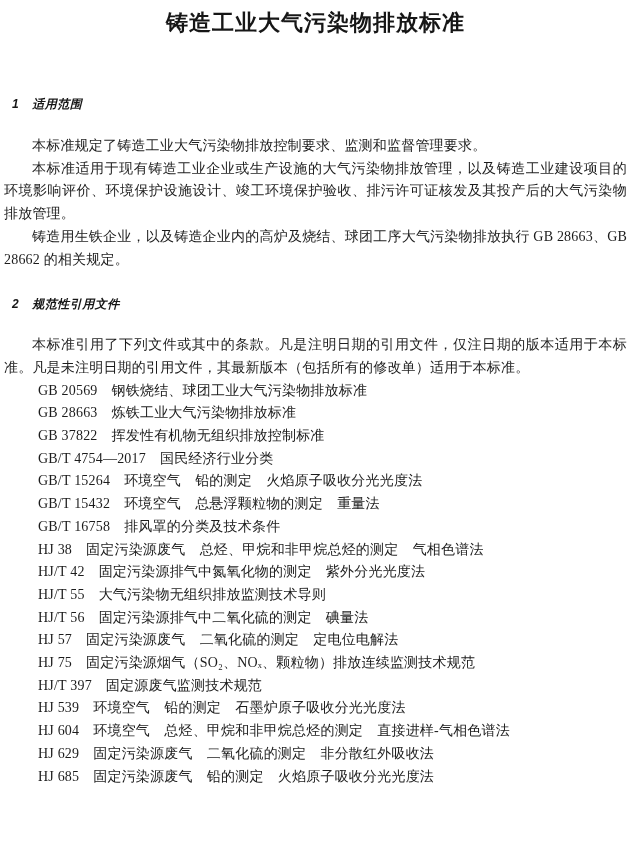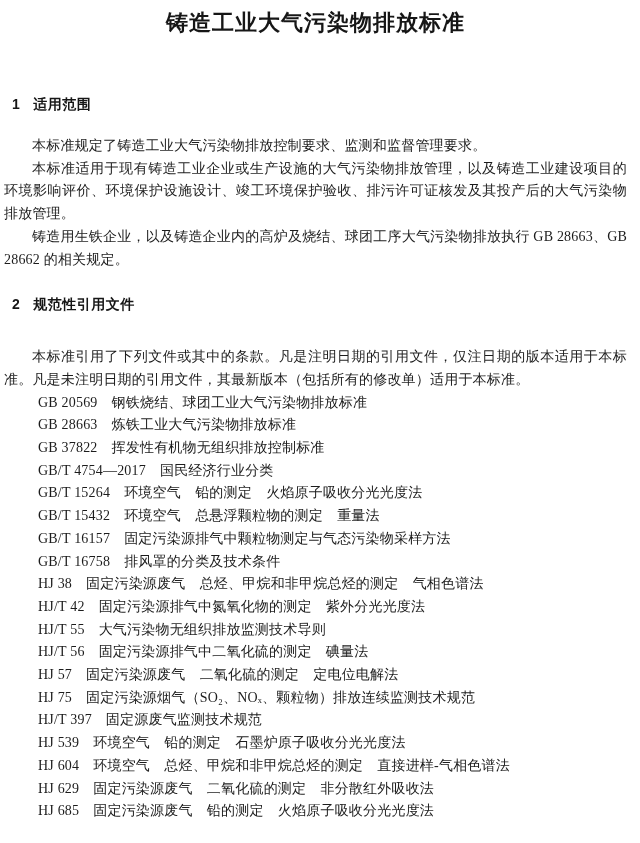--- a/index.html
+++ b/index.html
@@ -26,28 +26,29 @@
     text-align: center;
     font-family: "Liberation Sans", "DejaVu Sans", sans-serif;
     font-weight: bold;
     font-size: 22px;
     letter-spacing: 1px;
     color: #161616;
   }
   .sec-heading {
     font-family: "Liberation Sans", "DejaVu Sans", sans-serif;
     font-weight: bold;
-    font-size: 14px;
+    font-size: 12px;
     line-height: 20px;
     margin: 0 0 21px 8px;
     color: #161616;
     letter-spacing: 0.5px;
+    font-style: italic;
   }
   .sec-heading.first  { margin-top: 54px; }
-  .sec-heading.second { margin-top: 23px; margin-bottom: 32px; }
+  .sec-heading.second { margin-top: 23px; margin-bottom: 20px; }
   .sec-num { display: inline-block; margin-right: 13px; }
   .body-paras p {
     margin: 0;
     line-height: 22.7px;
     text-align: justify;
     text-indent: 28px;
     letter-spacing: 0.2px;
   }
   .refs {
     margin: 0;
@@ -111,23 +112,20 @@
         </li>
 
         <li>
           <span class="ref-code">GB/T 15264</span><span class="ref-title">环境空气　铅的测定　火焰原子吸收分光光度法</span>
         </li>
 
         <li>
           <span class="ref-code">GB/T 15432</span><span class="ref-title">环境空气　总悬浮颗粒物的测定　重量法</span>
         </li>
 
-        <li>
-          <span class="ref-code">GB/T 16157</span><span class="ref-title">固定污染源排气中颗粒物测定与气态污染物采样方法</span>
-        </li>
 
         <li>
           <span class="ref-code">GB/T 16758</span><span class="ref-title">排风罩的分类及技术条件</span>
         </li>
 
         <li>
           <span class="ref-code">HJ 38</span><span class="ref-title">固定污染源废气　总烃、甲烷和非甲烷总烃的测定　气相色谱法</span>
         </li>
 
         <li>

